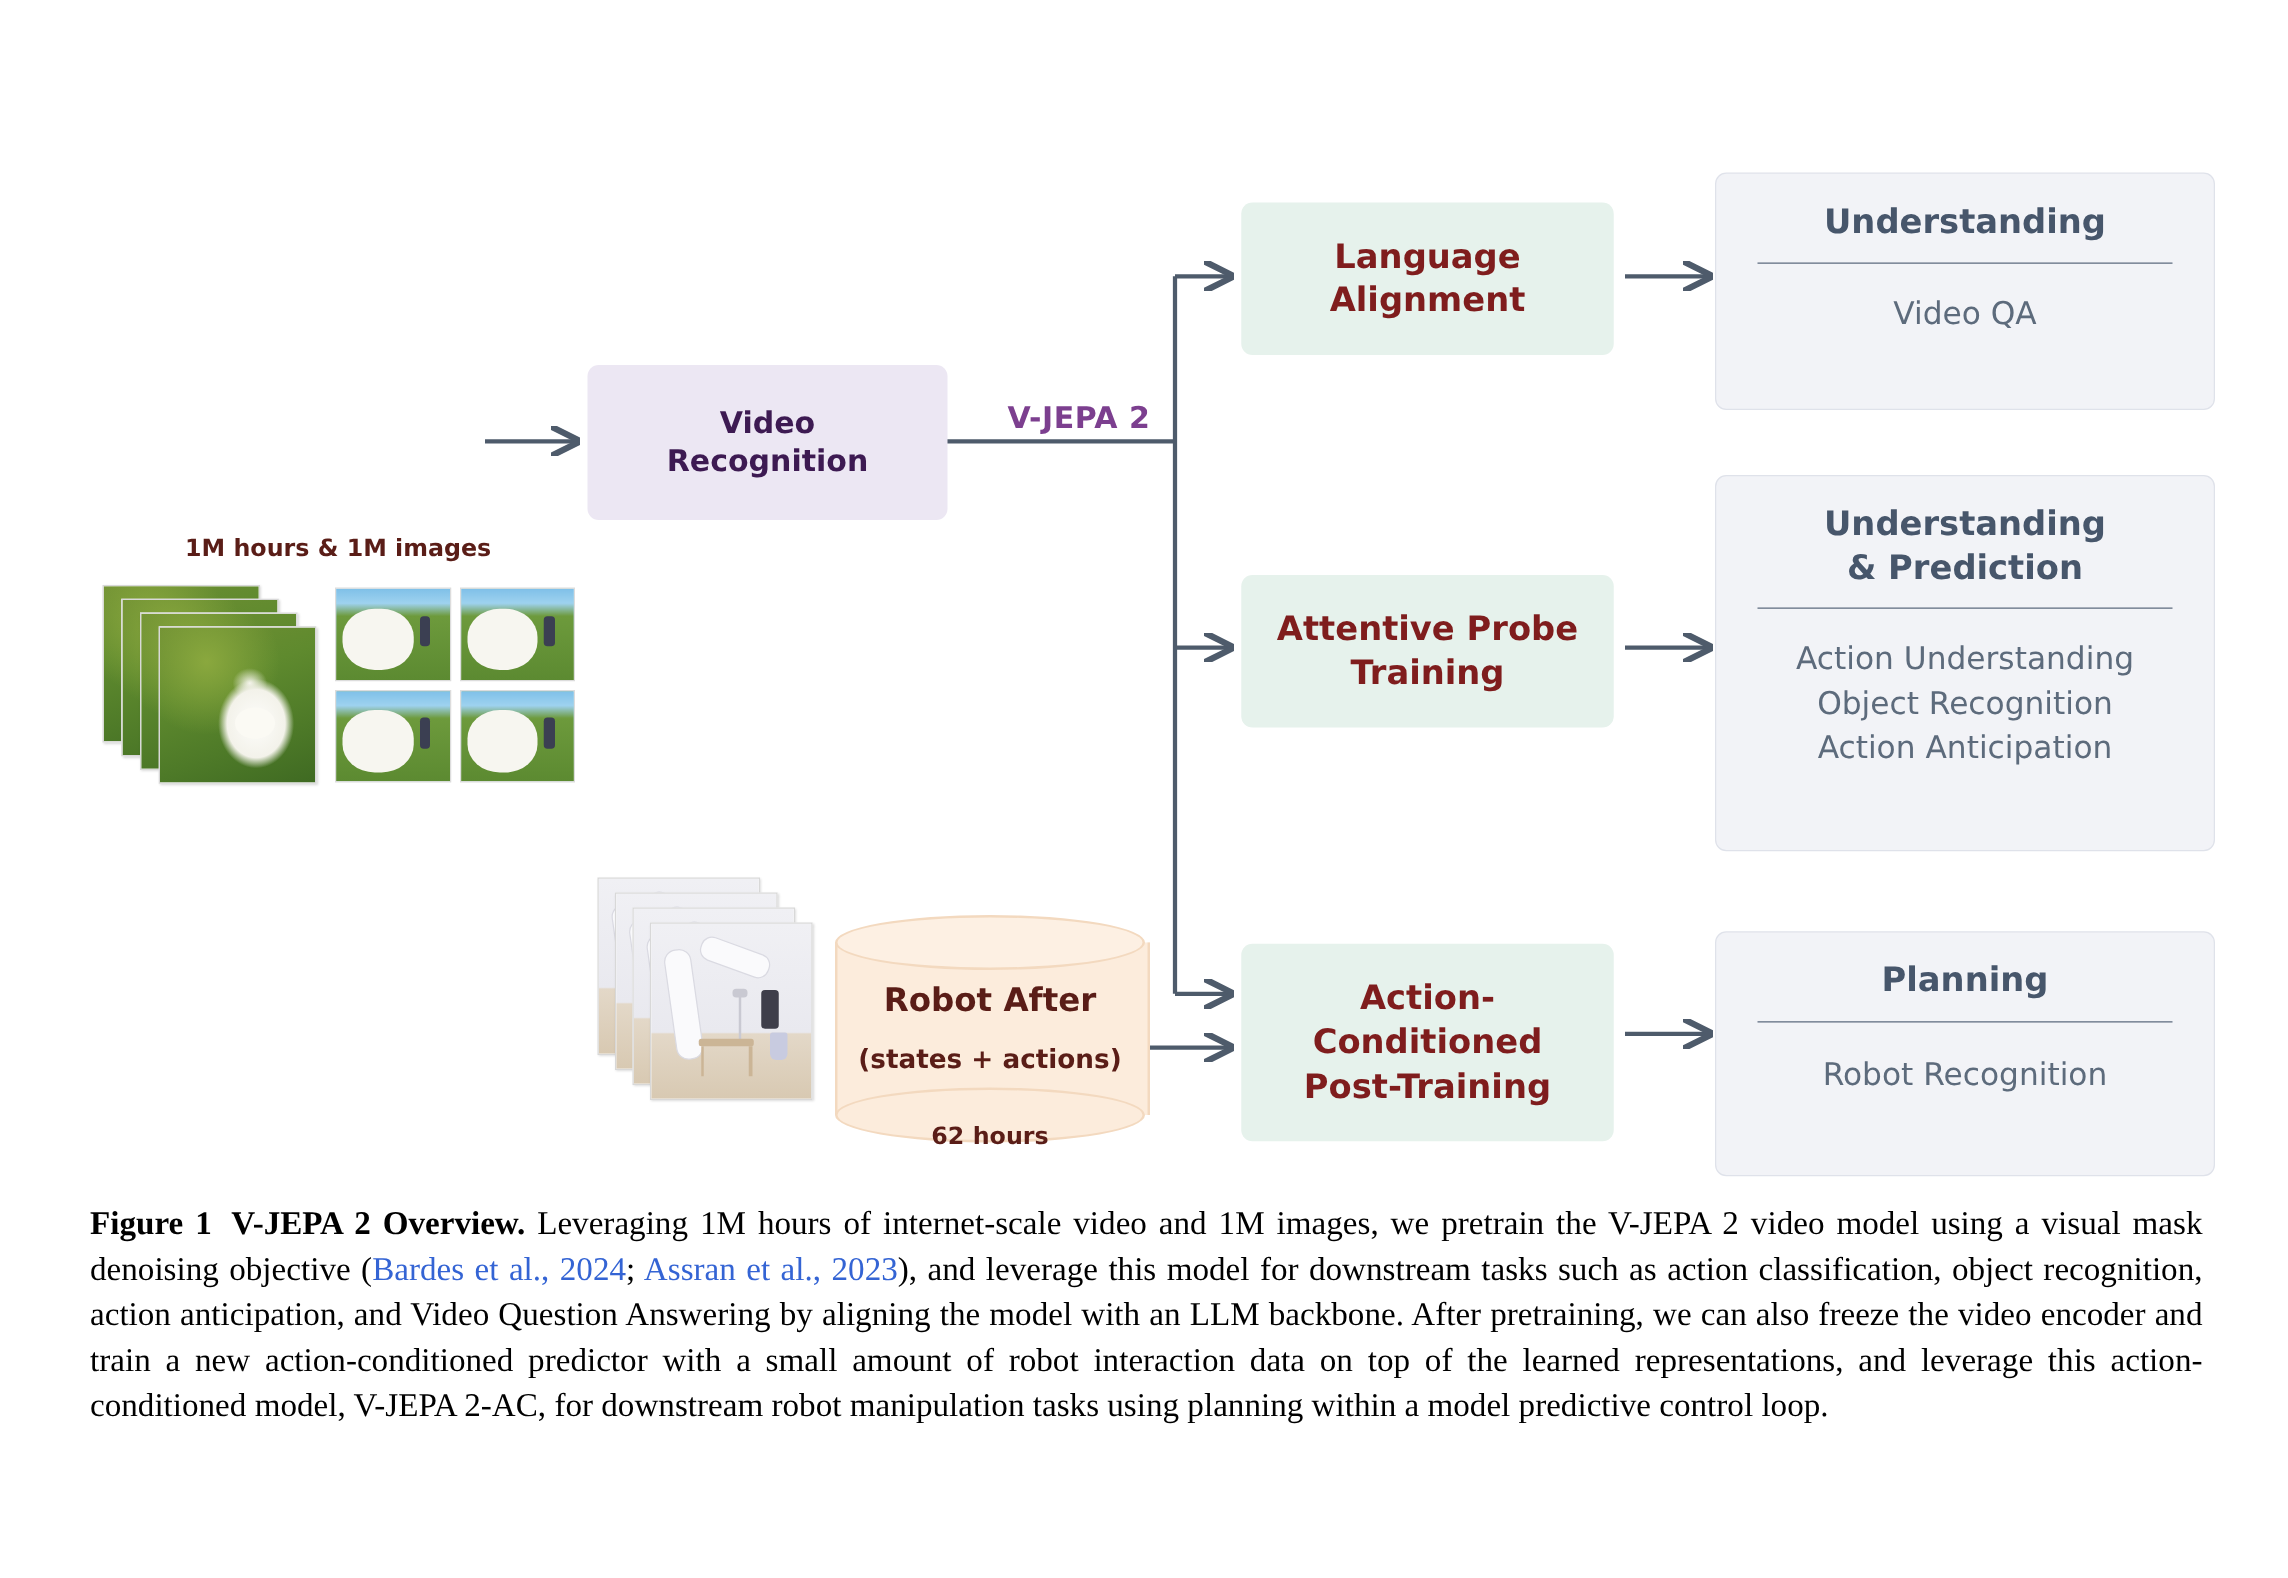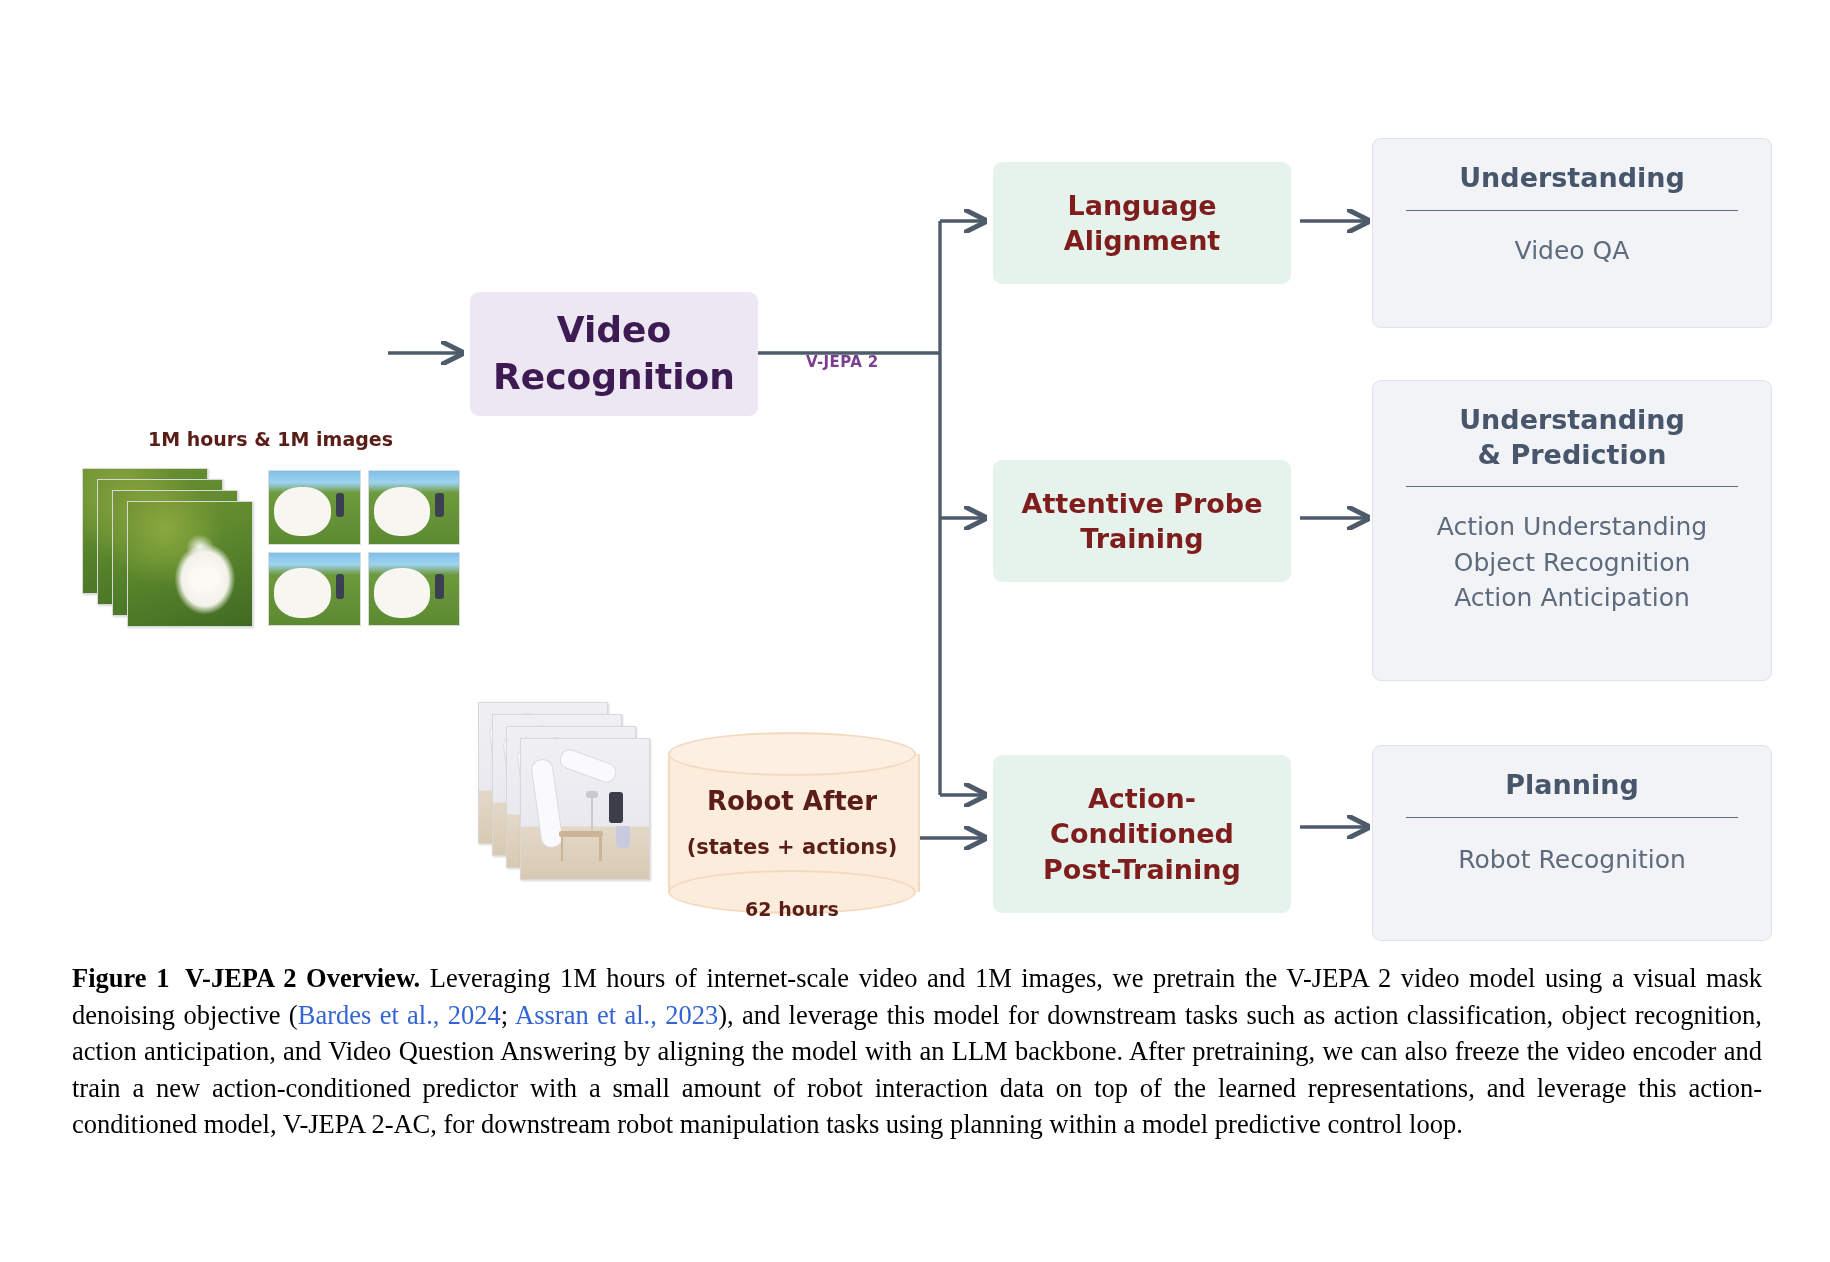--- a/index.html
+++ b/index.html
@@ -20,35 +20,35 @@
   .cyl .lbl{position:absolute;left:0;top:0;width:100%;height:100%;
        display:flex;flex-direction:column;align-items:center;justify-content:center;
        color:#5a1d17;font-weight:bold;text-align:center;line-height:1.28;z-index:3;}
 
   .cap-under{position:absolute;text-align:center;color:#5a1d17;font-weight:bold;
        font-size:19px;white-space:nowrap;}
 
   
   .pbox{position:absolute;border-radius:9px;display:flex;align-items:center;
         justify-content:center;text-align:center;line-height:1.3;font-weight:bold;}
-  .pbox.purple{background:#ece7f3;color:#3d1a52;font-size:36px;}
+  .pbox.purple{background:#ece7f3;color:#3d1a52;font-size:24px;}
   .pbox.green{background:#e6f2ec;color:#7f1d1d;font-size:27px;}
 
   
   .obox{position:absolute;background:#f2f3f7;border:1px solid #dfe2ea;border-radius:9px;
         display:flex;flex-direction:column;align-items:center;}
   .obox .otitle{color:#47566b;font-weight:bold;font-size:27px;text-align:center;
         line-height:1.28;}
   .obox .orule{height:1px;background:#5c6b7f;align-self:center;}
   .obox .olist{color:#5d6b7c;font-size:25px;text-align:center;line-height:1.42;
         font-weight:normal;}
 
   
-  .edge-label{position:absolute;color:#7c3f8f;font-weight:bold;font-size:15px;
-        letter-spacing:.4px;white-space:nowrap;margin-top:33px;}
+  .edge-label{position:absolute;color:#7c3f8f;font-weight:bold;font-size:24px;
+        letter-spacing:.4px;white-space:nowrap;}
 
   
   #wires{position:absolute;left:0;top:0;width:1830px;height:950px;}
 
   
   .stack{position:absolute;}
   .stack .frm{position:absolute;background:#ffffff;border:1px solid #d8d8d8;
         box-shadow:1px 1px 2px rgba(0,0,0,.16);overflow:hidden;}
   .thumbgrid{position:absolute;display:grid;grid-template-columns:1fr 1fr;gap:7px;}
   .thumbgrid .th{background:#fff;border:1px solid #dcdcdc;overflow:hidden;position:relative;}

